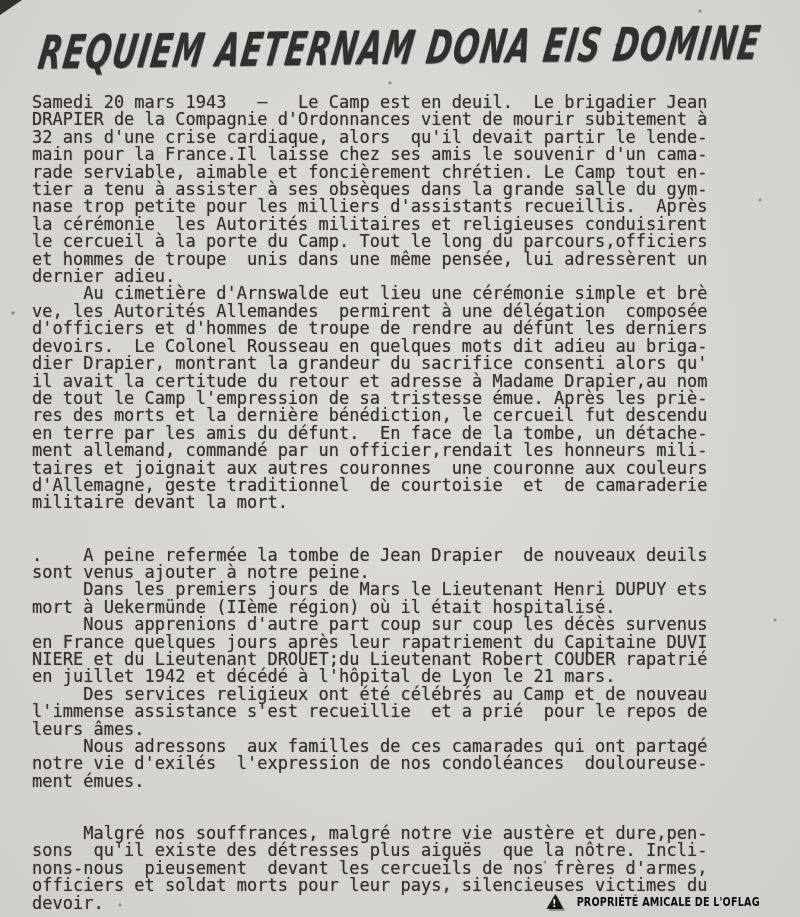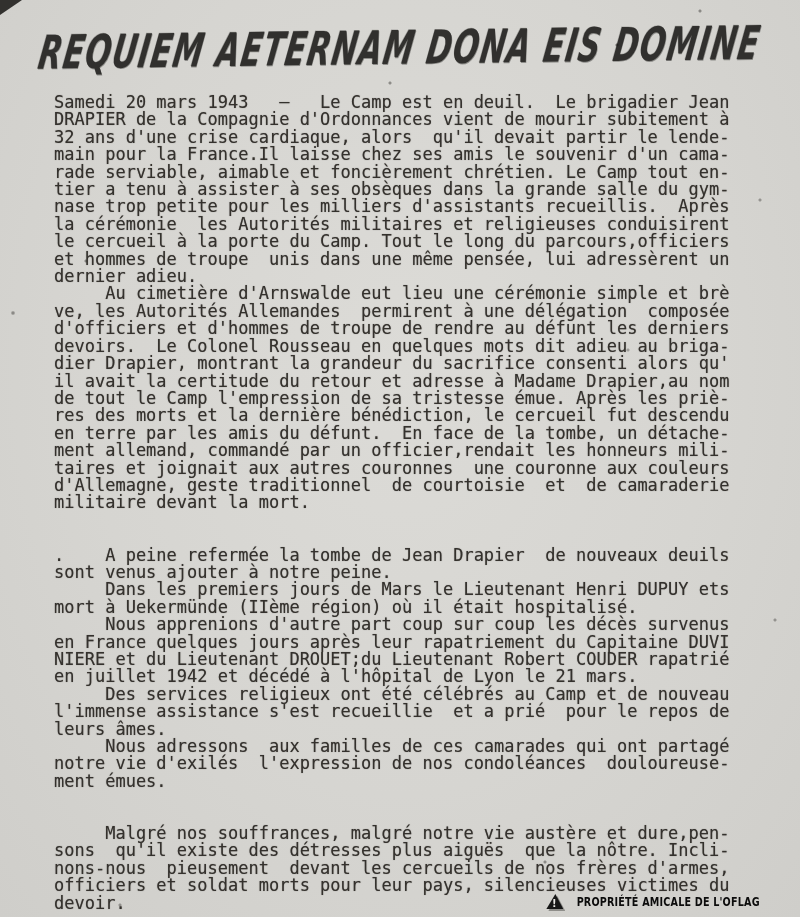--- a/index.html
+++ b/index.html
@@ -37,21 +37,21 @@
   .title{
     font-family:"DejaVu Sans",sans-serif;
     font-weight:700;font-style:italic;
     font-size:30px;letter-spacing:1.5px;white-space:nowrap;
     color:var(--title_ink);
     transform:skewX(-9deg) scaleY(1.55) rotate(-0.5deg);
     text-shadow:0.6px 0.6px 0 rgba(27,26,24,.45), -0.5px -0.3px 0 rgba(27,26,24,.3);
     opacity:.88;
   }
   .doc{
-    position:absolute;top:94px;left:54px;width:726px;
+    position:absolute;top:94px;left:32px;width:726px;
     font-family:"DejaVu Sans Mono",monospace;
     font-size:17px;line-height:17.4px;
     white-space:pre;color:var(--ink);
     text-shadow:0 0 1px rgba(52,49,45,.55);
   }
   .line{min-height:17.4px;}
   .watermark{
     position:absolute;right:40px;bottom:8px;
     display:flex;align-items:center;gap:6px;
   }

